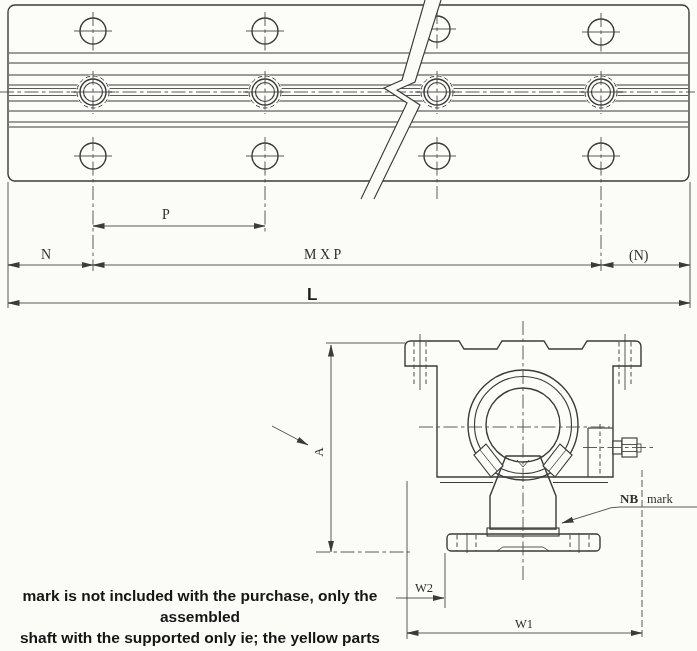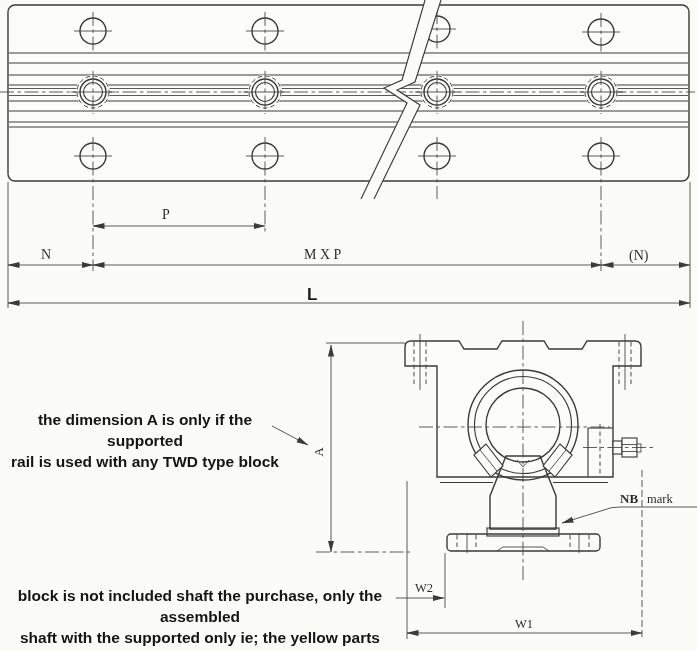--- a/index.html
+++ b/index.html
@@ -261,23 +261,19 @@
 
     <g>
       <path d="M 697,507 L 620,507 Q 610,507 604,510" class="ln thin"></path>
       <line x1="604" y1="510" x2="562" y2="523" class="ln thin" marker-end="url(#arr)"></line>
       <text x="620" y="503" class="nb">NB</text>
       <text x="647" y="503" class="dimtxt-sm">mark</text>
     </g>
   </g>
 </svg>
 
-<div class="note note-top">
-  <div>the dimension A is only if the supported</div>
-  <div>rail is used with any TWD type block</div>
-</div>
 
 <div class="note note-bottom">
-  <div>block is not included shaft the purchase, only the assembled</div>
+  <div>mark is not included with the purchase, only the assembled</div>
   <div>shaft with the supported only ie; the yellow parts</div>
 </div>
 
 </div>
 
 </body></html>

